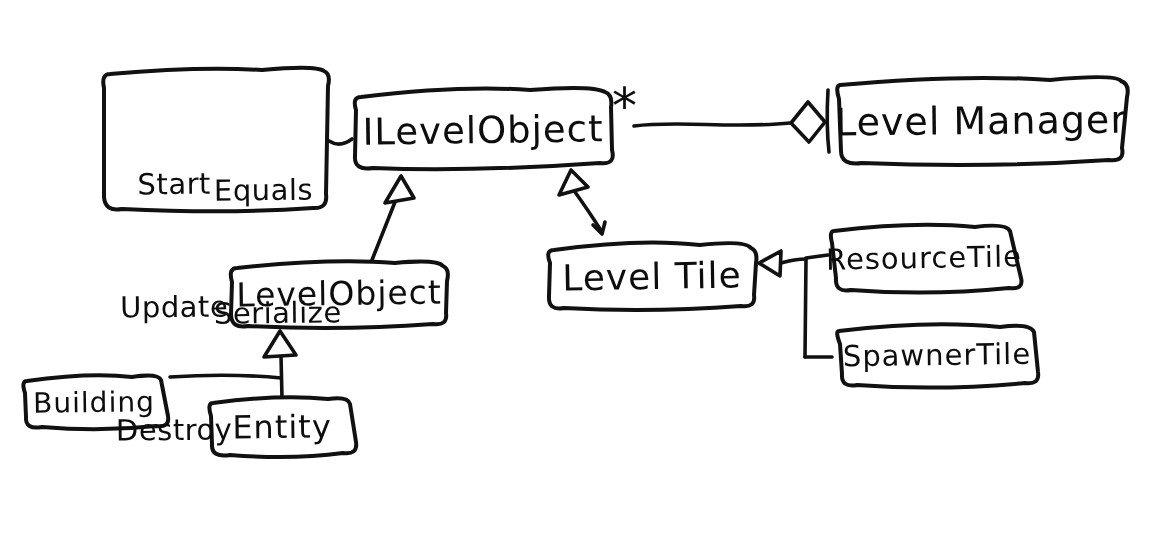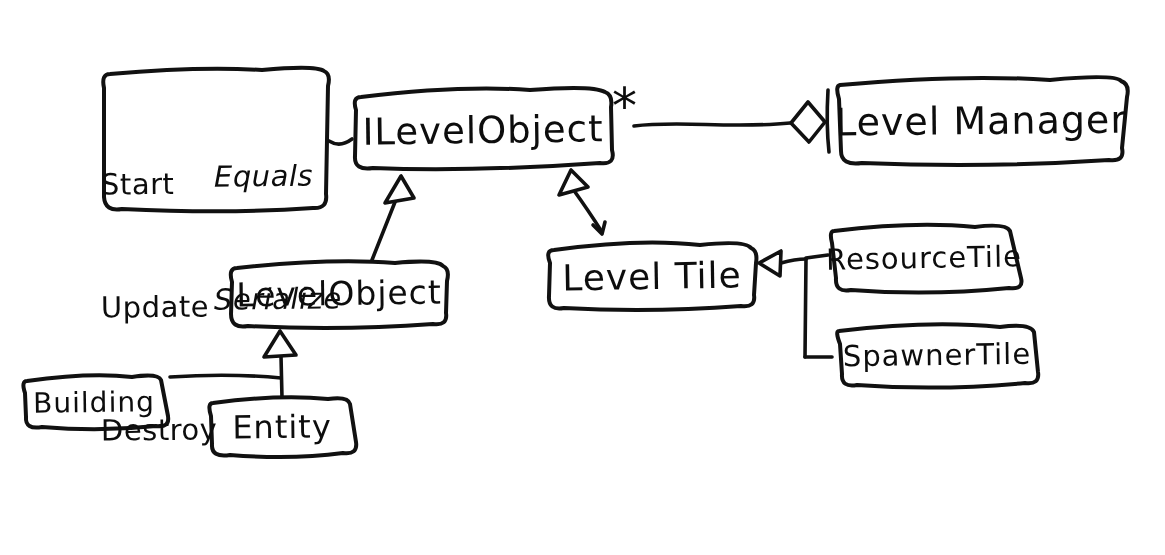--- a/index.html
+++ b/index.html
@@ -107,26 +107,26 @@
 
     <path class="sketch-hollow" d="M 401 176 L 385 203 L 414 198 Z"></path>
 
     <path class="sketch-hollow" d="M 571 170 L 559 195 L 588 187 Z"></path>
 
     <path class="sketch-hollow" d="M 759 263 L 781 251 L 780 276 Z"></path>
 
     <path class="sketch-hollow" d="M 280 331 L 264 357 L 296 355 Z"></path>
   </svg>
 
-  <div class="methods-col" style="left:101px; top:82px;">
+  <div class="methods-col" style="left:116px; top:82px;text-align:center;">
     <div>Start</div>
     <div>Update</div>
     <div>Destroy</div>
   </div>
-  <div class="methods-col" style="left:214px; top:74px;font-style:italic;">
+  <div class="methods-col" style="left:214px; top:88px;">
     <div>Equals</div>
     <div>Serialize</div>
   </div>
 
   <div class="lbl" style="left:357px; top:97px; width:252px; height:66px; font-size:37px; transform:rotate(-0.8deg);">ILevelObject</div>
 
   <div class="lbl" style="left:610px; top:86px; width:30px; height:40px; font-size:50px;">*</div>
 
   <div class="lbl" style="left:838px; top:86px; width:286px; height:70px; font-size:38px; transform:rotate(-0.6deg);">Level Manager</div>
 

